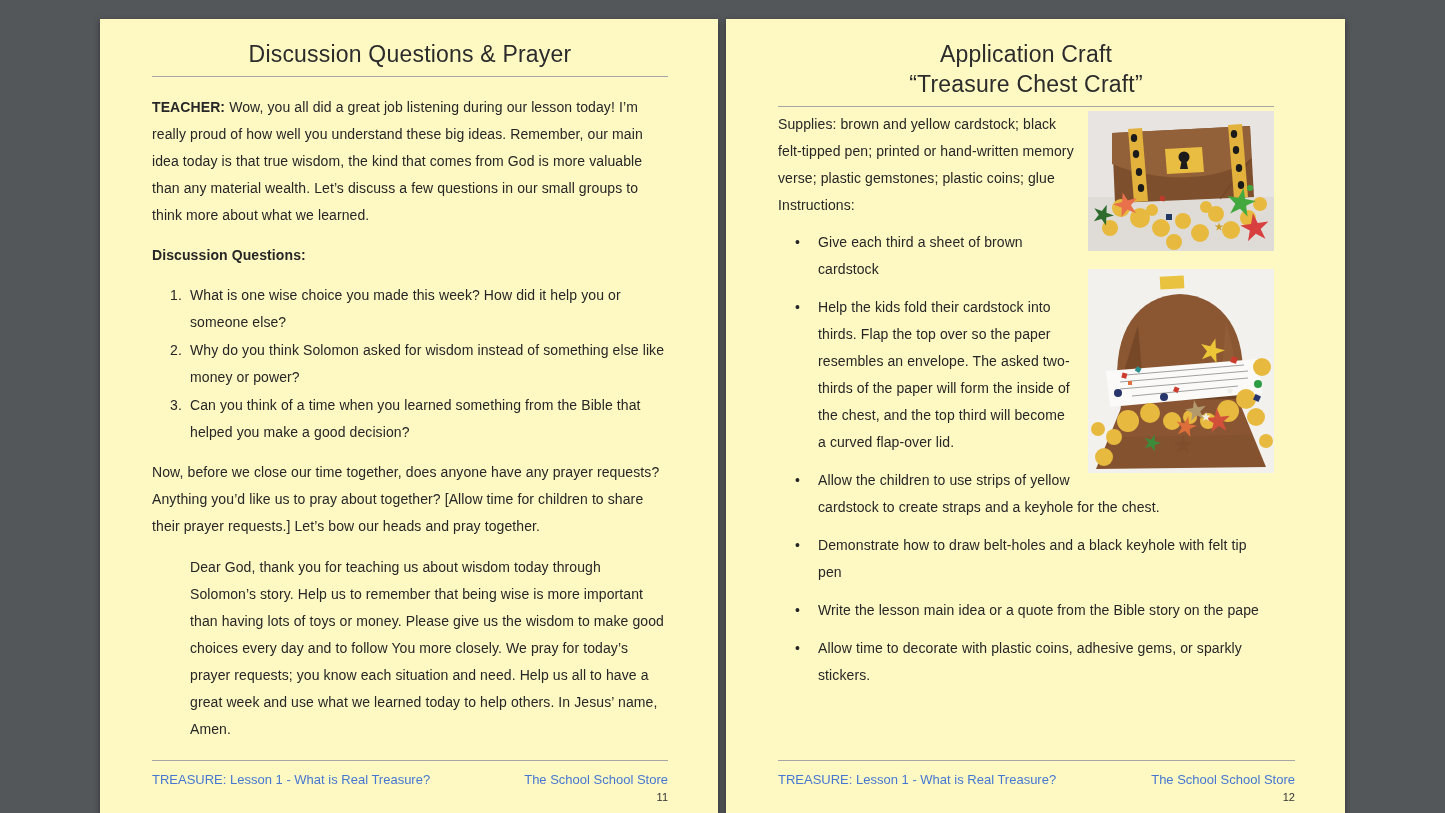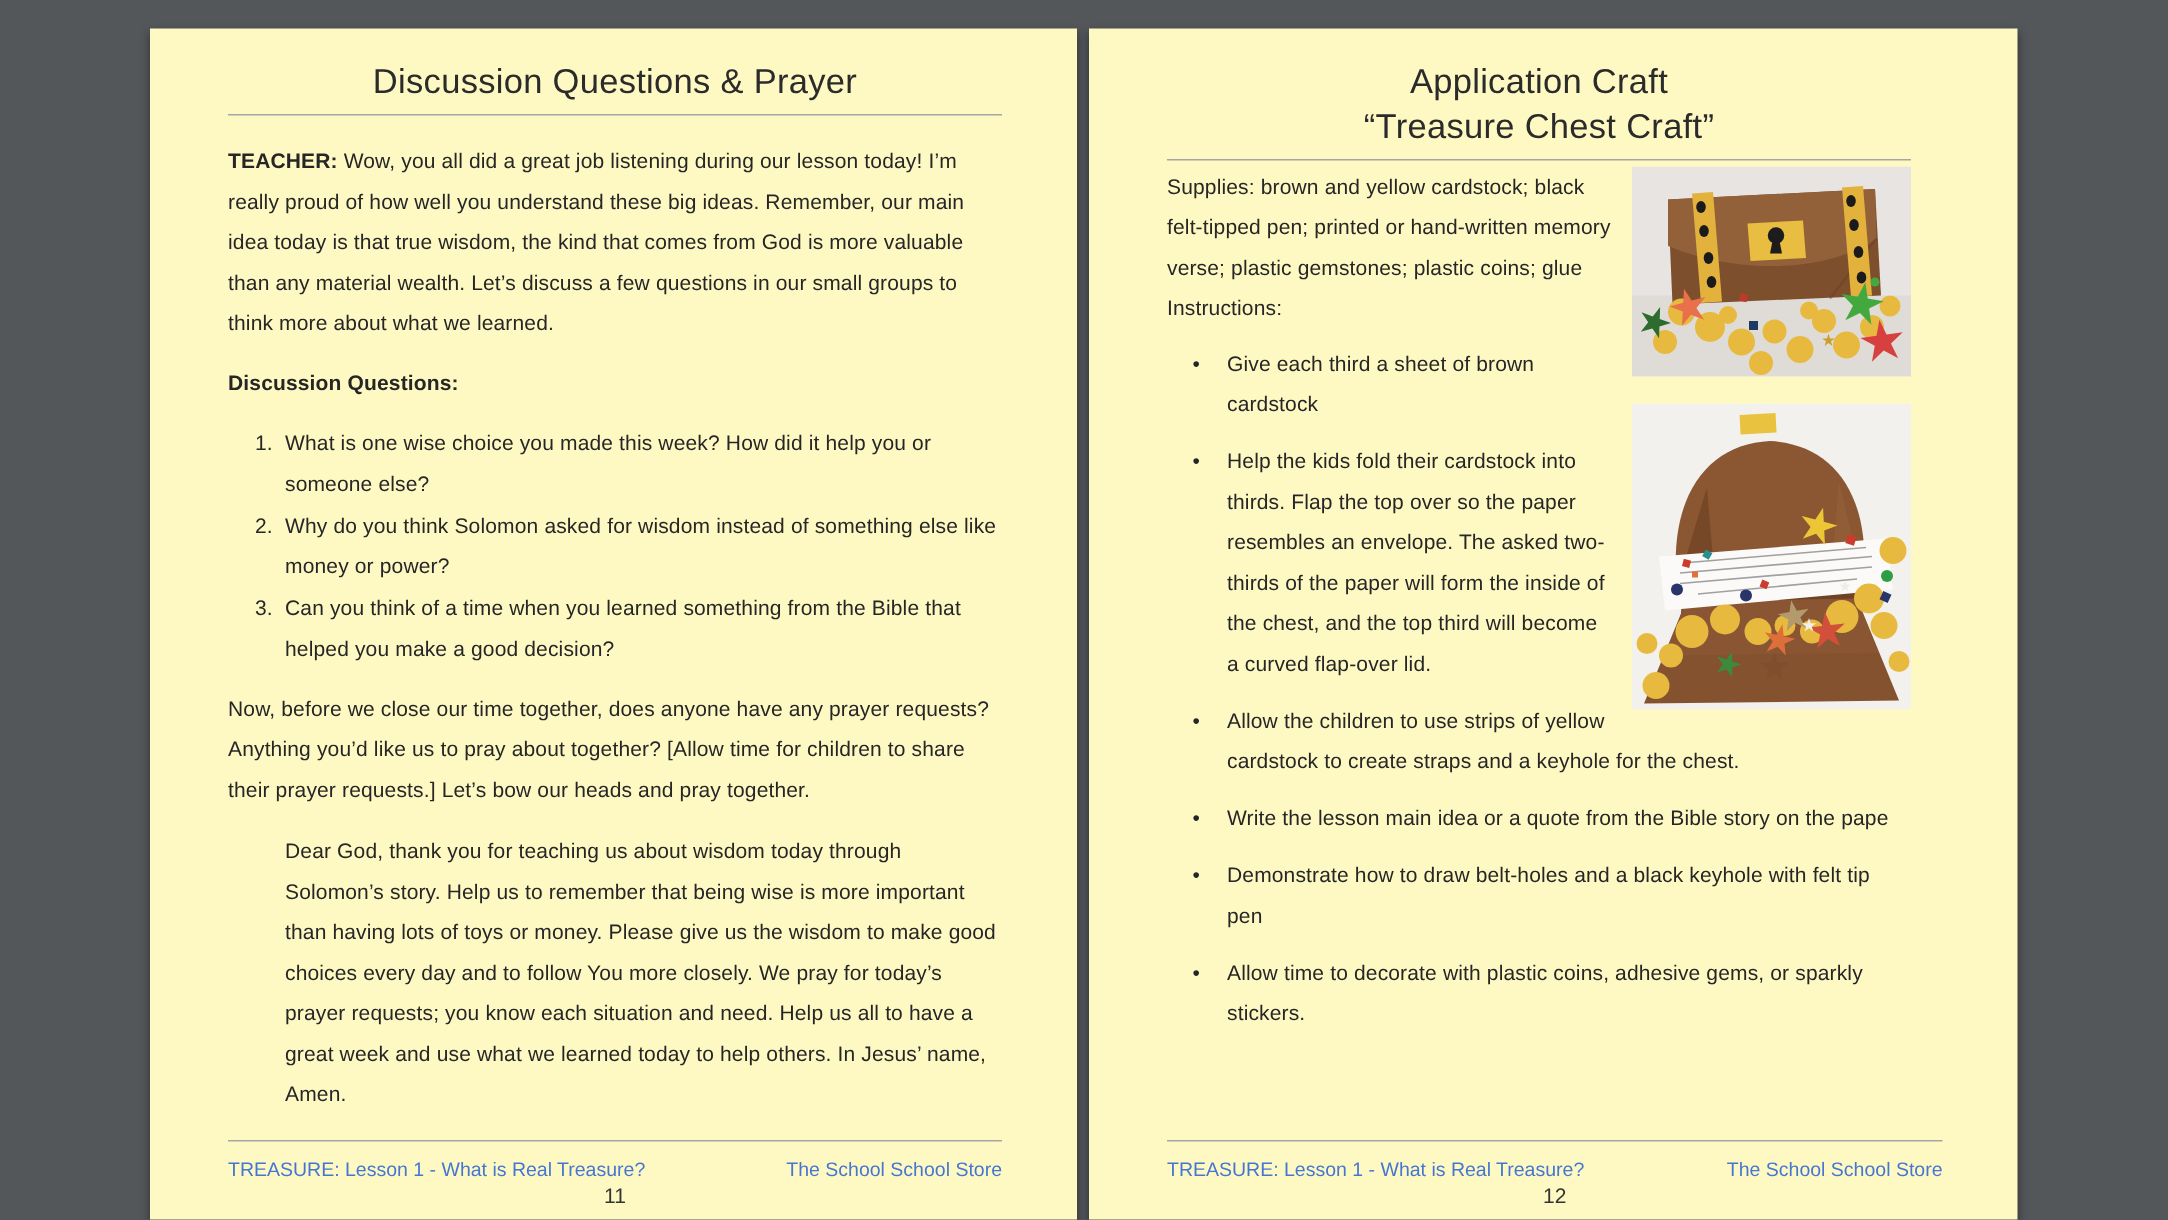--- a/index.html
+++ b/index.html
@@ -40,21 +40,21 @@
   .supplies{margin:0}
   .instructions-label{margin:0 0 10px}
   .steps{margin:0;padding:0;list-style:none}
   .steps li{position:relative;padding-left:40px;margin:0 0 11px}
   .steps li:before{content:"\2022";position:absolute;left:17px;top:0}
   .page-footer{position:absolute;left:52px;right:50px;bottom:20px}
   .footer-rule{border:none;border-top:1px solid #a6a6a6;margin:0 0 9px;height:0}
   .footer-row{display:flex;justify-content:space-between;align-items:flex-start;
     font-size:13px;line-height:19px}
   .footer-link{color:#4577d2;cursor:pointer}
-  .page-num{text-align:center;font-size:14px;line-height:16px;color:#333}
+  .page-num{text-align:right;font-size:11px;line-height:16px;color:#333}
 </style>
 </head>
 <body>
 
 <div class="page page-left">
   <div class="inner">
     <h1 class="doc-title">Discussion Questions &amp; Prayer</h1>
     <hr class="title-rule">
     <p class="para"><span class="bold">TEACHER:</span><span> Wow, you all did a great job listening during our lesson today! I’m really proud of how well you understand these big ideas. Remember, our main idea today is that true wisdom, the kind that comes from God is more valuable than any material wealth. Let’s discuss a few questions in our small groups to think more about what we learned.</span></p>
     <p class="q-heading">Discussion Questions:</p>
@@ -210,23 +210,23 @@
       <p class="instructions-label">Instructions:</p>
       <ul class="steps">
 
           <li>Give each third a sheet of brown cardstock</li>
 
           <li>Help the kids fold their cardstock into thirds. Flap the top over so the paper resembles an envelope. The asked two-thirds of the paper will form the inside of the chest, and the top third will become a curved flap-over lid.</li>
 
 
           <li>Allow the children to use strips of yellow cardstock to create straps and a keyhole for the chest.</li>
 
+          <li>Demonstrate how to draw belt-holes and a black keyhole with felt tip pen</li>
+
           <li>Write the lesson main idea or a quote from the Bible story on the pape</li>
-
-          <li>Demonstrate how to draw belt-holes and a black keyhole with felt tip pen</li>
 
           <li>Allow time to decorate with plastic coins, adhesive gems, or sparkly stickers.</li>
         </ul>
     </div>
   </div>
   <div class="page-footer">
     <hr class="footer-rule">
     <div class="footer-row">
       <a class="footer-link">TREASURE: Lesson 1 - What is Real Treasure?</a>
       <a class="footer-link">The School School Store</a>

